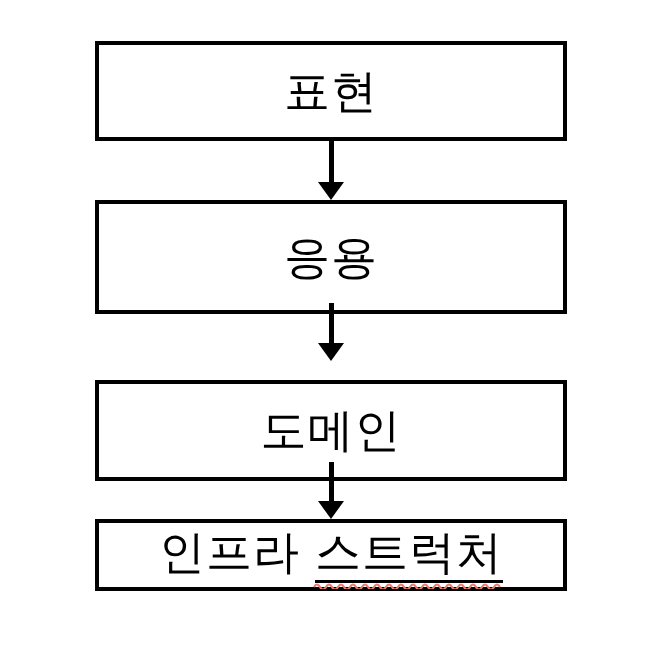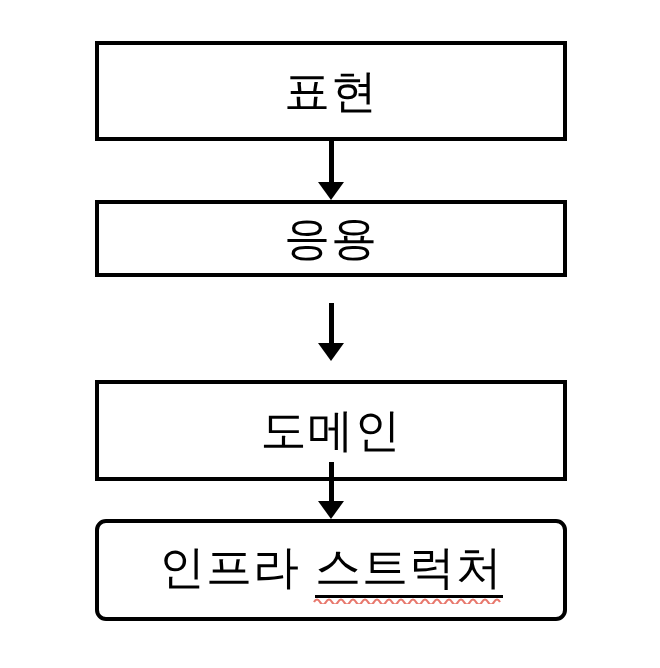--- a/index.html
+++ b/index.html
@@ -80,39 +80,39 @@
 
   <div class="node" style="top:41px; height:100px;text-align:right;">
     <span class="node-label">표현</span>
   </div>
 
   <div class="connector" style="top:141px; height:59px;">
     <div class="connector-line"></div>
     <div class="connector-head"></div>
   </div>
 
-  <div class="node" style="top:200px; height:77px;">
+  <div class="node" style="top:200px; height:114px;">
     <span class="node-label">응용</span>
   </div>
 
   <div class="connector" style="top:303px; height:58px;">
     <div class="connector-line"></div>
     <div class="connector-head"></div>
   </div>
 
   <div class="node" style="top:380px; height:101px;">
     <span class="node-label">도메인</span>
   </div>
 
   <div class="connector" style="top:462px; height:57px;">
     <div class="connector-line"></div>
     <div class="connector-head"></div>
   </div>
 
-  <div class="node" style="top:519px; height:102px;border-radius:11px;">
+  <div class="node" style="top:519px; height:72px;">
     <span class="node-label label-multi">
       <span>인프라</span>
       <span class="misspelled">
         <span>스트럭처</span>
         <svg class="wave" viewBox="0 0 192 8" preserveAspectRatio="none" aria-hidden="true">
           <path class="wave-path" fill="none" stroke-width="2.2" d="M1 6 q3 -5 6 0 t6 0 t6 0 t6 0 t6 0 t6 0 t6 0 t6 0 t6 0 t6 0 t6 0 t6 0 t6 0 t6 0 t6 0 t6 0 t6 0 t6 0 t6 0 t6 0 t6 0 t6 0 t6 0 t6 0 t6 0 t6 0 t6 0 t6 0 t6 0 t6 0 t6 0" stroke="#e8796e"></path>
         </svg>
       </span>
     </span>
   </div>

